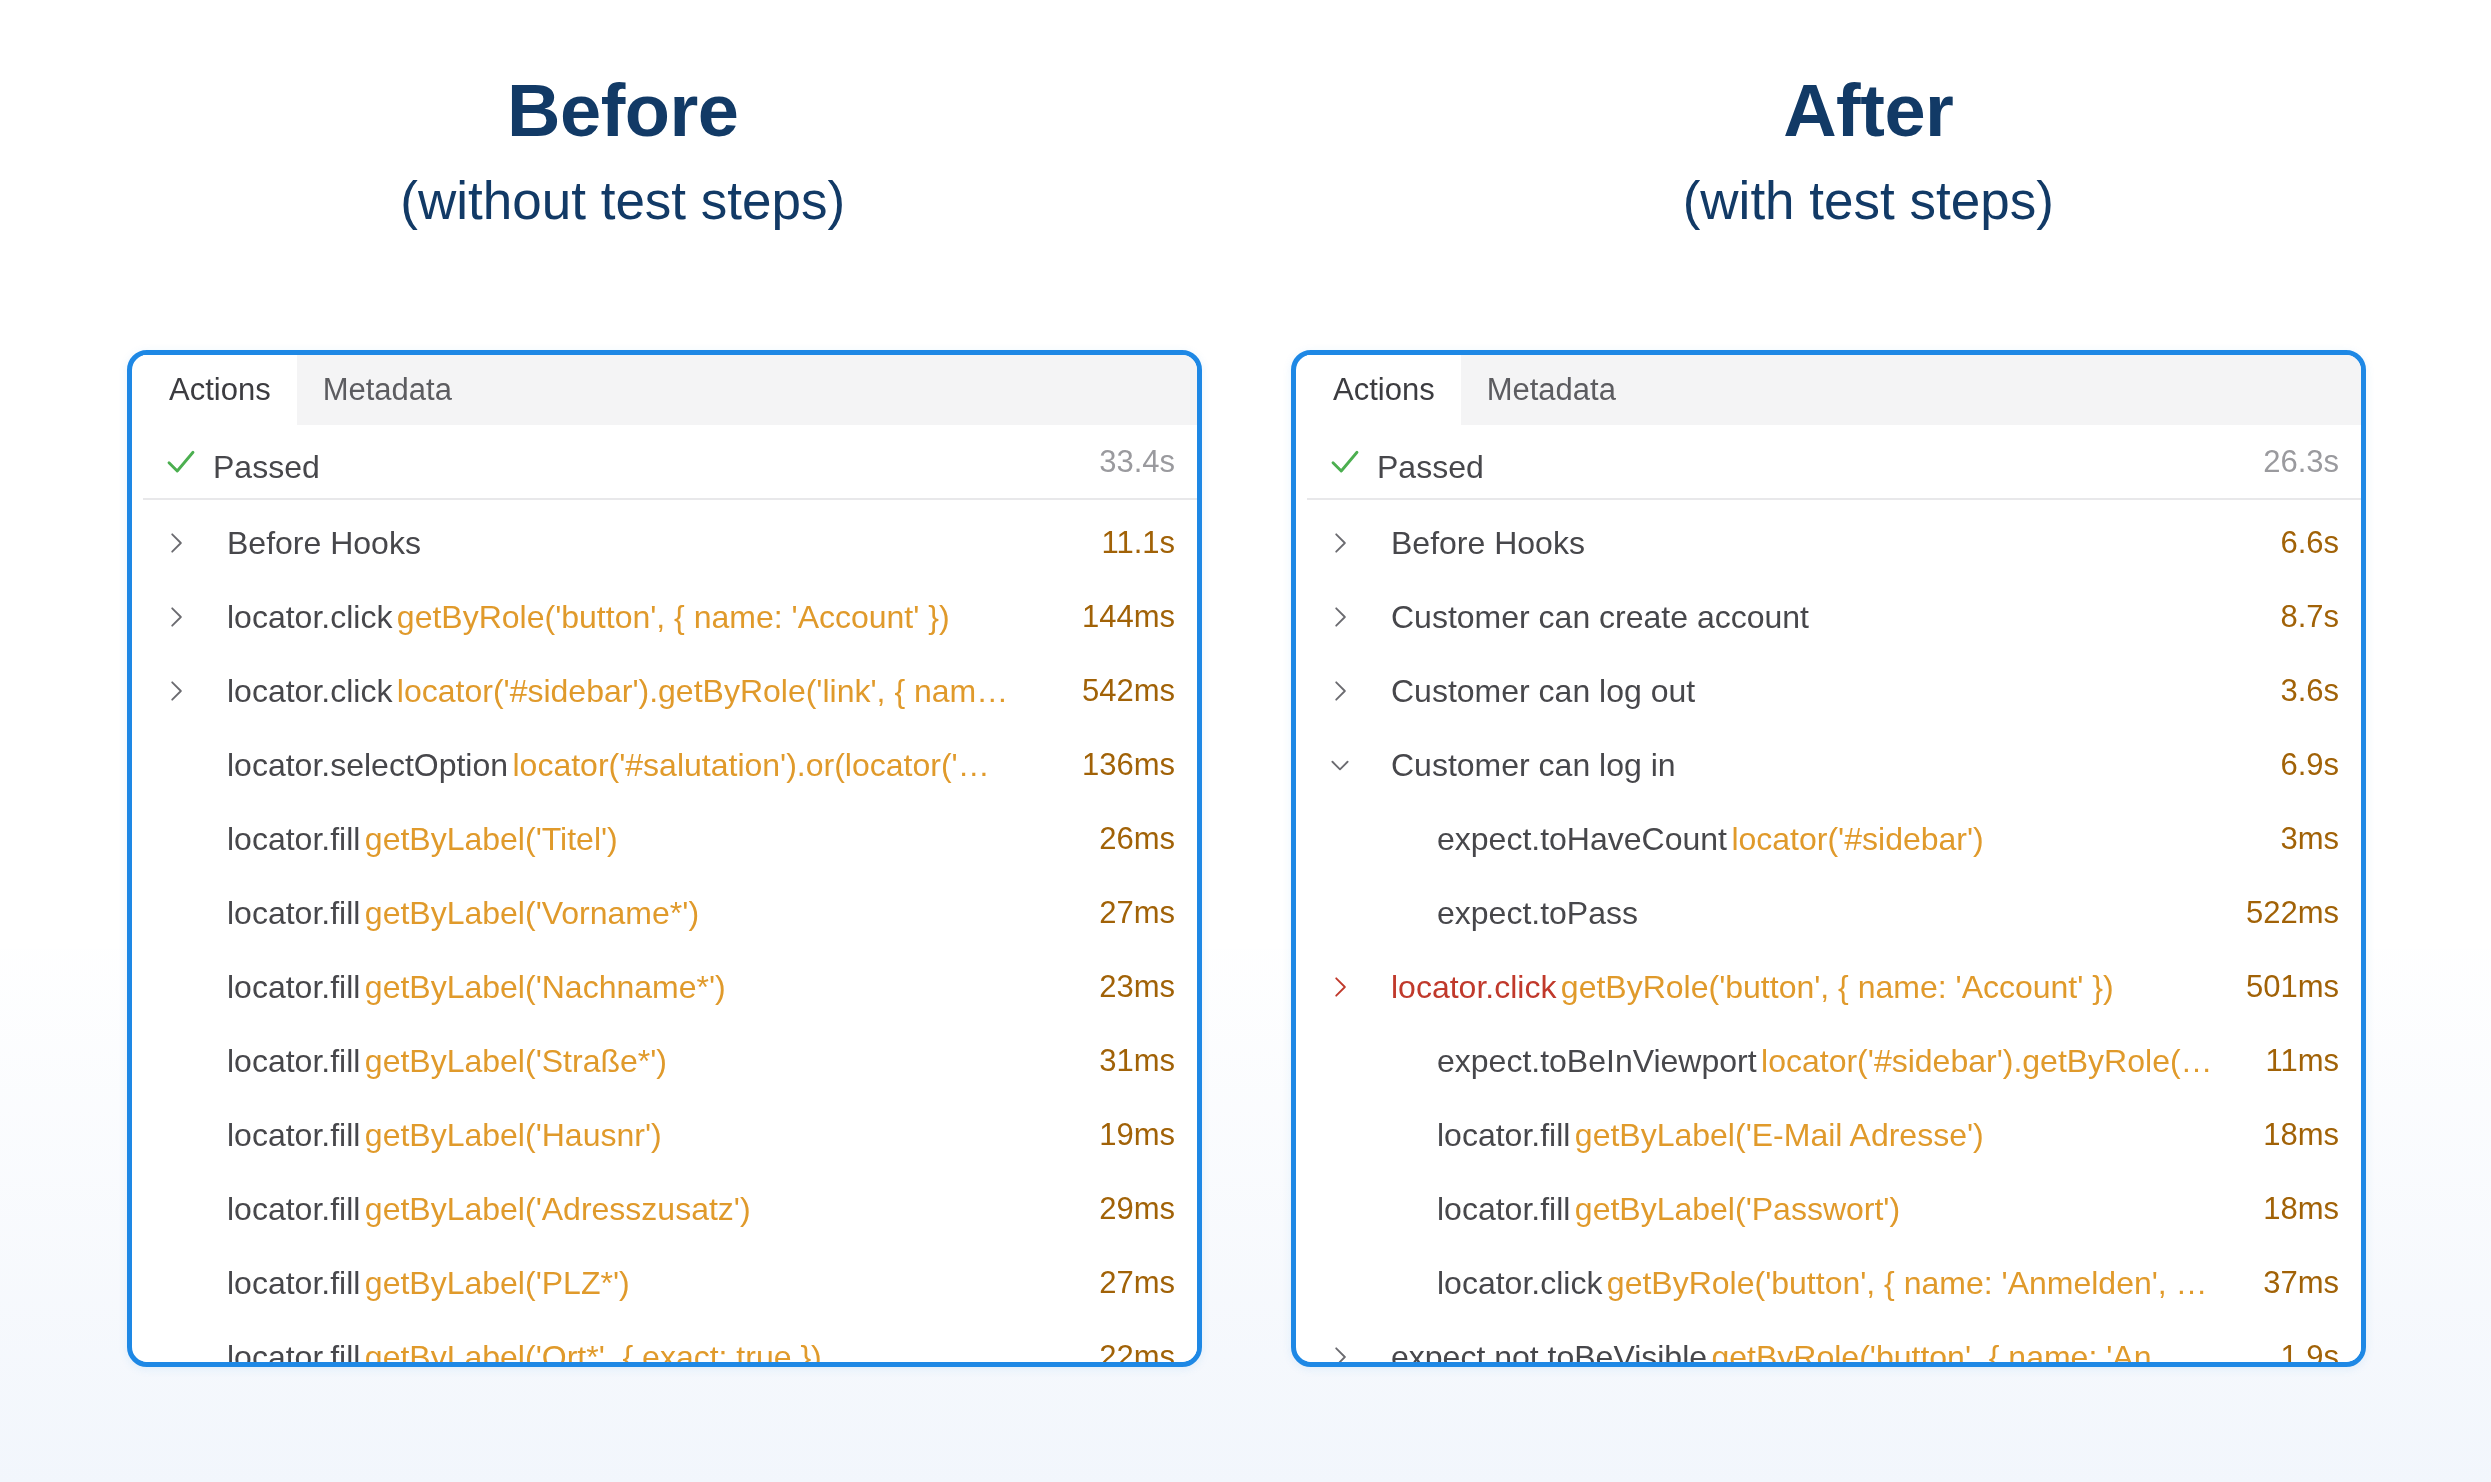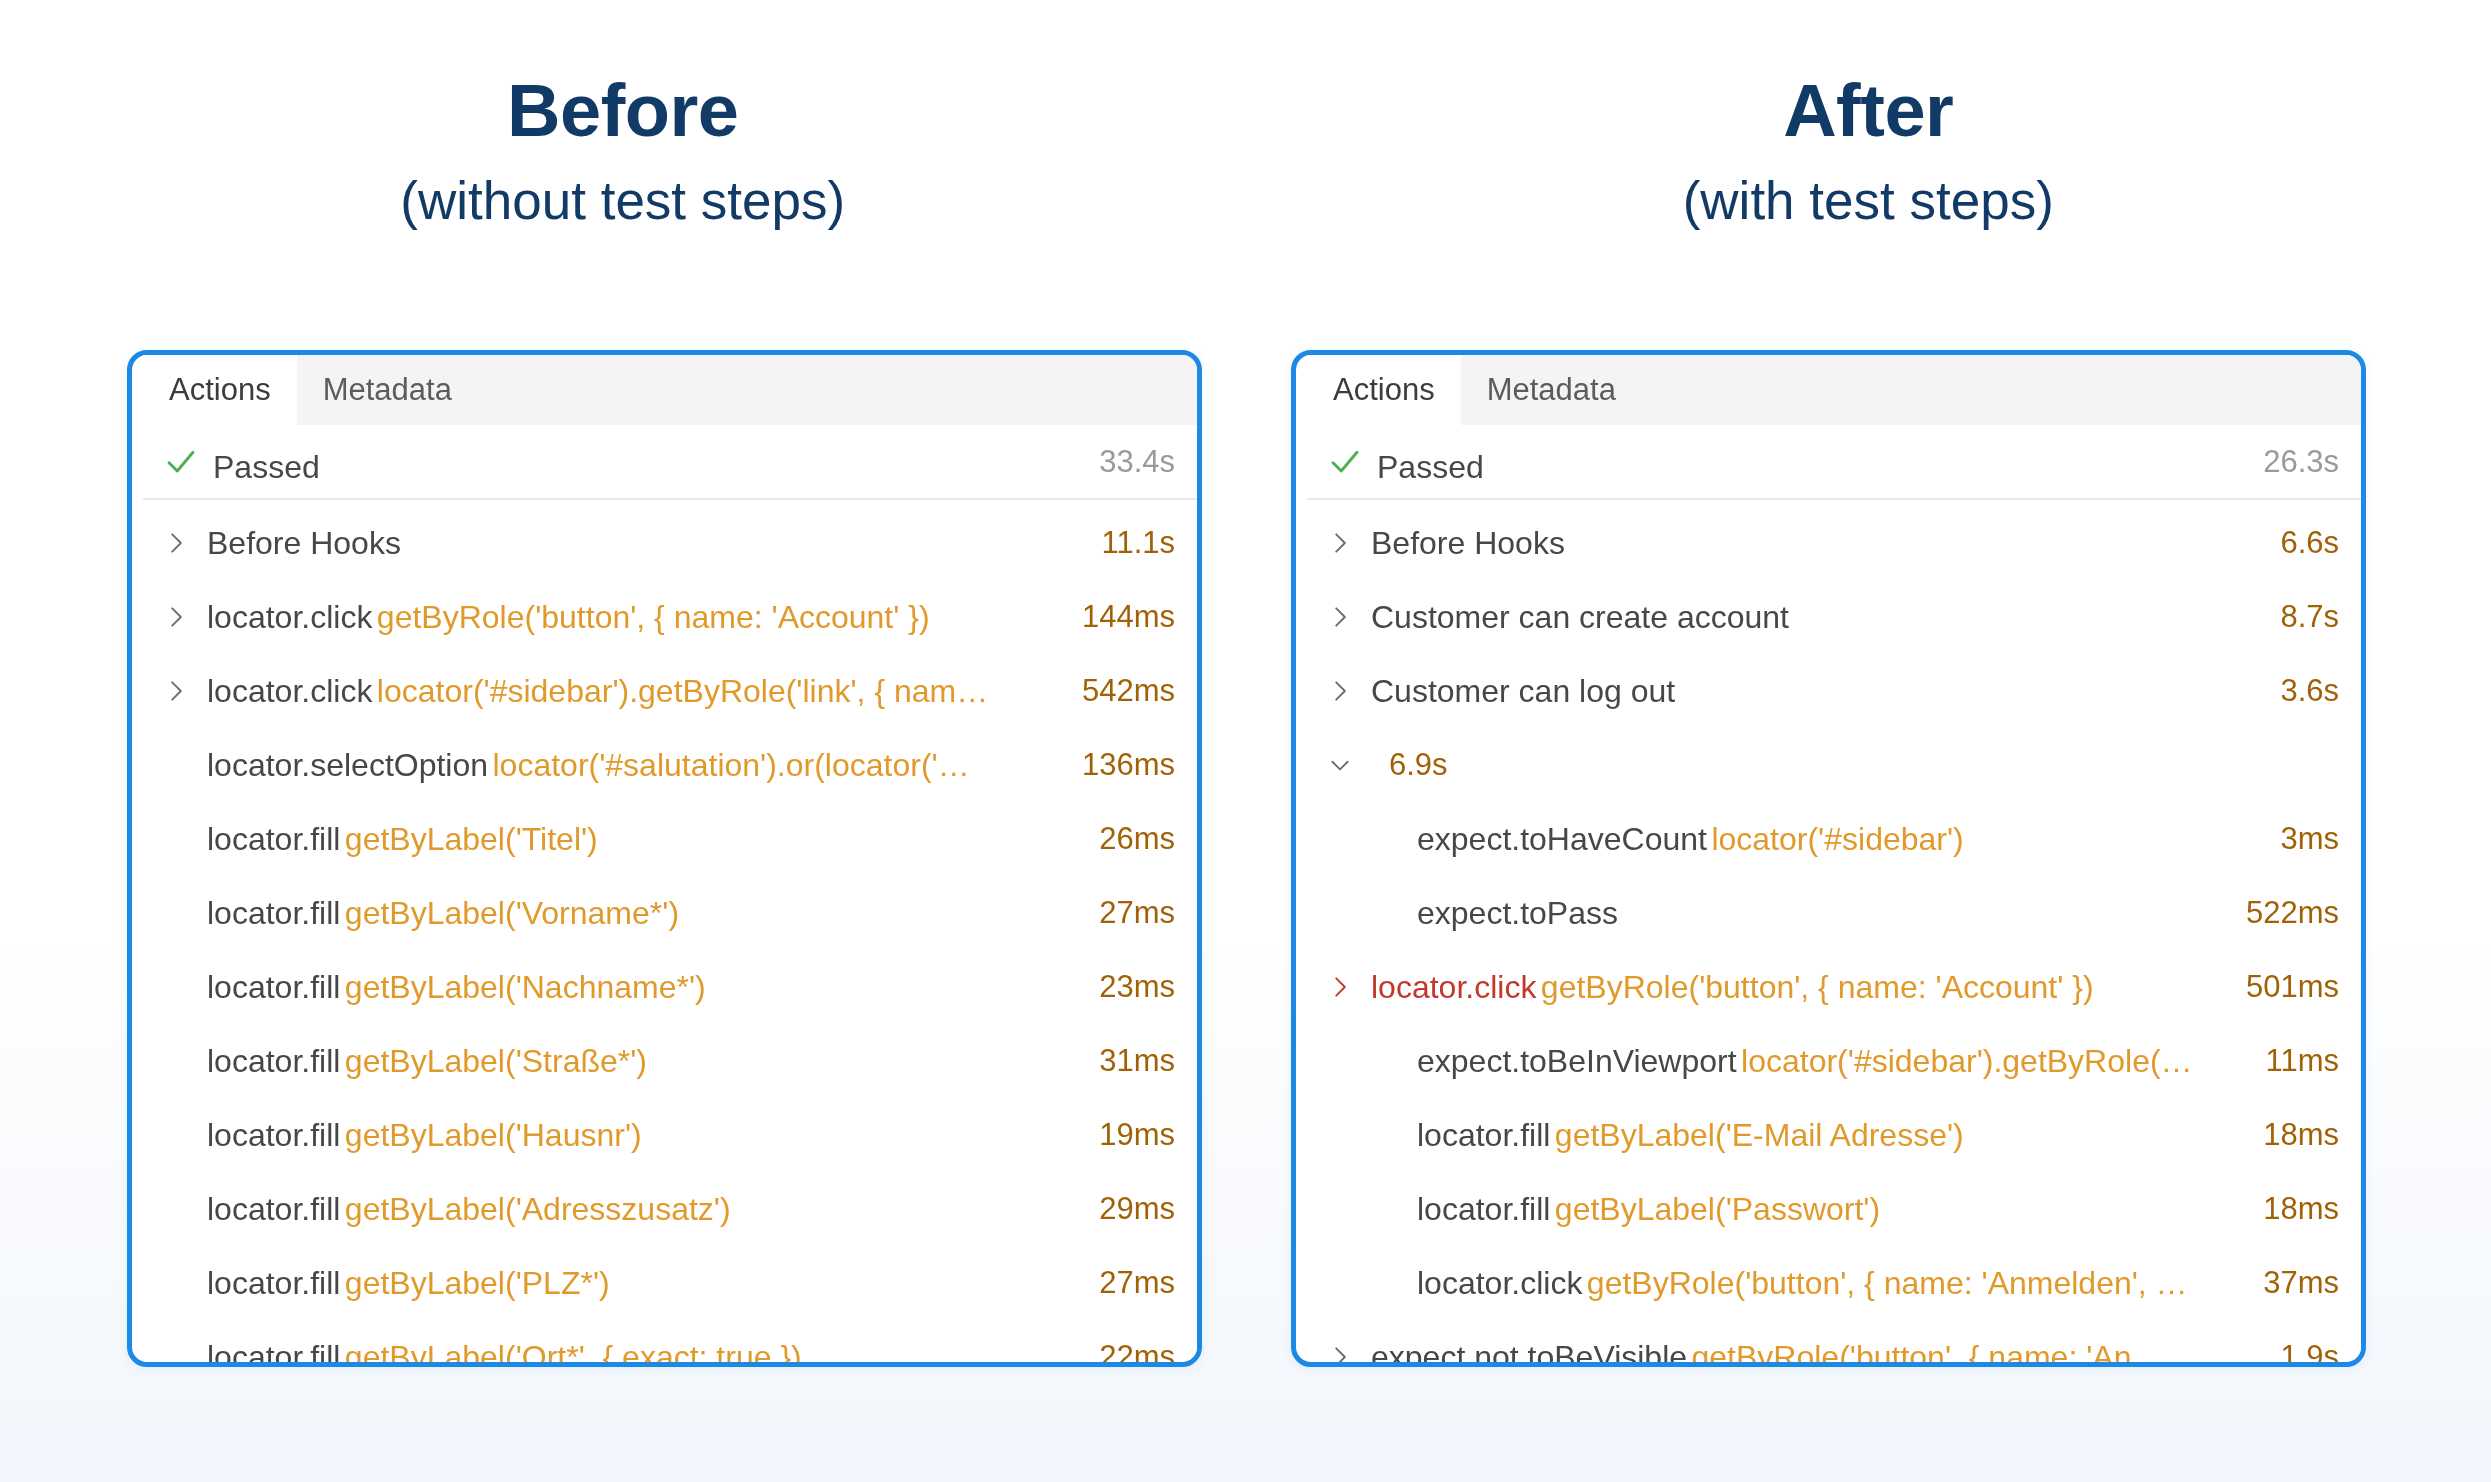--- a/index.html
+++ b/index.html
@@ -181,20 +181,21 @@
   .row-indent {
     width: 46px;
     flex: 0 0 46px;
   }
   .row-main {
     flex: 1 1 auto;
     overflow: hidden;
     text-overflow: clip;
     white-space: nowrap;
     min-width: 0;
+    margin-left: 20px;
   }
   .api {
     font-size: 32px;
     color: #47474b;
   }
   .api.err {
     color: #c0392b;
   }
   .sel {
     font-size: 32px;
@@ -342,20 +343,21 @@
               <svg class="chev" viewBox="0 0 24 24" fill="none">
                 <path d="M8.5 4 L16.5 12 L8.5 20" stroke="#6b6b70" stroke-width="1.7" stroke-linecap="round" stroke-linejoin="round"></path>
               </svg>
               <span class="row-main"><span class="api">Customer can log out</span></span>
               <span class="row-time">3.6s</span>
             </div>
             <div class="action-row">
               <svg class="chev" viewBox="0 0 24 24" fill="none">
                 <path d="M5 9 L12 16 L19 9" stroke="#6b6b70" stroke-width="1.7" stroke-linecap="round" stroke-linejoin="round"></path>
               </svg>
+              <span class="row-main"><span class="api">Customer can log in</span></span>
               <span class="row-time">6.9s</span>
             </div>
             <div class="action-row">
               <span class="row-indent"></span>
               <span class="chev-spacer"></span>
               <span class="row-main"><span class="api">expect.toHaveCount</span> <span class="sel">locator('#sidebar')</span></span>
               <span class="row-time">3ms</span>
             </div>
             <div class="action-row">
               <span class="row-indent"></span>

